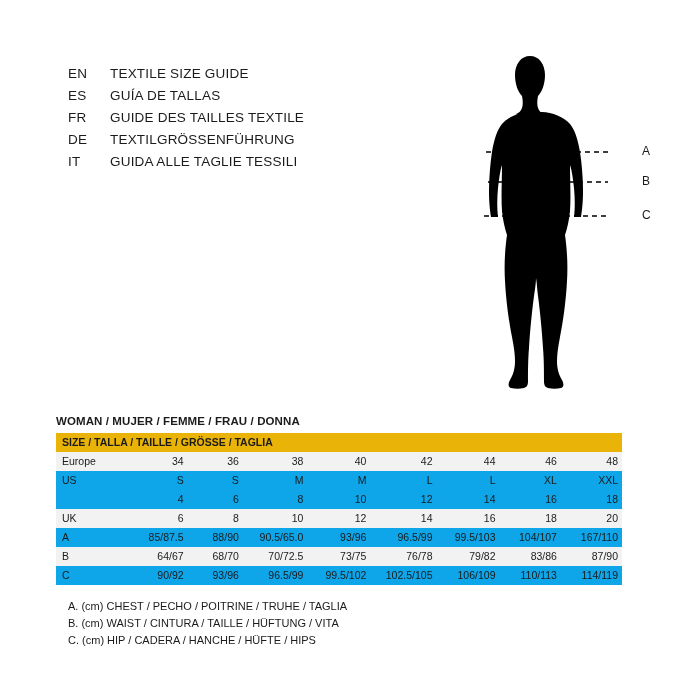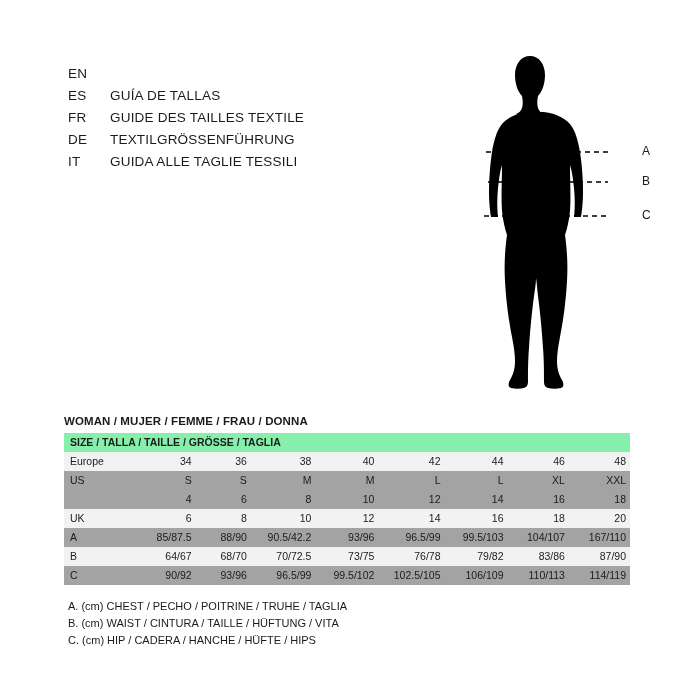--- a/index.html
+++ b/index.html
@@ -61,21 +61,21 @@
     font-size: 12px;
     color: #1b1b1b;
   }
   .lbl-a { left: 182px; top: 94px; }
   .lbl-b { left: 182px; top: 124px; }
   .lbl-c { left: 182px; top: 158px; }
 
   
   .table-area {
     position: absolute;
-    left: 64px;
+    left: 56px;
     top: 415px;
     width: 566px;
   }
   .woman-caption {
     font-size: 11.5px;
     font-weight: bold;
     color: #1b1b1b;
     padding: 0 0 6px 0;
     letter-spacing: 0.1px;
   }
@@ -84,25 +84,25 @@
     width: 566px;
     font-size: 10.5px;
     color: #1b1b1b;
   }
   table.size-table td {
     padding: 3px 4px 3px 6px;
     line-height: 13px;
     white-space: nowrap;
   }
   tr.row-head td {
-    background: #86efac;
+    background: #eab308;
     font-weight: bold;
     font-size: 10.5px;
   }
-  tr.row-shade td { background: #a3a3a3; }
+  tr.row-shade td { background: #0ea5e9; }
   tr.row-plain td { background: #f2f2f2; }
   td.col-label { width: 94px; }
   td.cell { width: 67px; text-align: right; }
 
   
   .legend {
     position: absolute;
     left: 68px;
     top: 598px;
     width: 420px;
@@ -114,20 +114,21 @@
   }
 </style>
 </head>
 <body>
 
 <div class="page">
 
   <div class="title-block">
     <div class="title-row">
       <span class="title-lang">EN</span>
+      <span class="title-text">TEXTILE SIZE GUIDE</span>
     </div>
     <div class="title-row">
       <span class="title-lang">ES</span>
       <span class="title-text">GUÍA DE TALLAS</span>
     </div>
     <div class="title-row">
       <span class="title-lang">FR</span>
       <span class="title-text">GUIDE DES TAILLES TEXTILE</span>
     </div>
     <div class="title-row">
@@ -244,21 +245,21 @@
           <td class="cell">12</td>
           <td class="cell">14</td>
           <td class="cell">16</td>
           <td class="cell">18</td>
           <td class="cell">20</td>
         </tr>
         <tr class="row-shade">
           <td class="col-label">A</td>
           <td class="cell">85/87.5</td>
           <td class="cell">88/90</td>
-          <td class="cell">90.5/42.2</td>
+          <td class="cell">90.5/65.0</td>
           <td class="cell">93/96</td>
           <td class="cell">96.5/99</td>
           <td class="cell">99.5/103</td>
           <td class="cell">104/107</td>
           <td class="cell">167/110</td>
         </tr>
         <tr class="row-plain">
           <td class="col-label">B</td>
           <td class="cell">64/67</td>
           <td class="cell">68/70</td>

